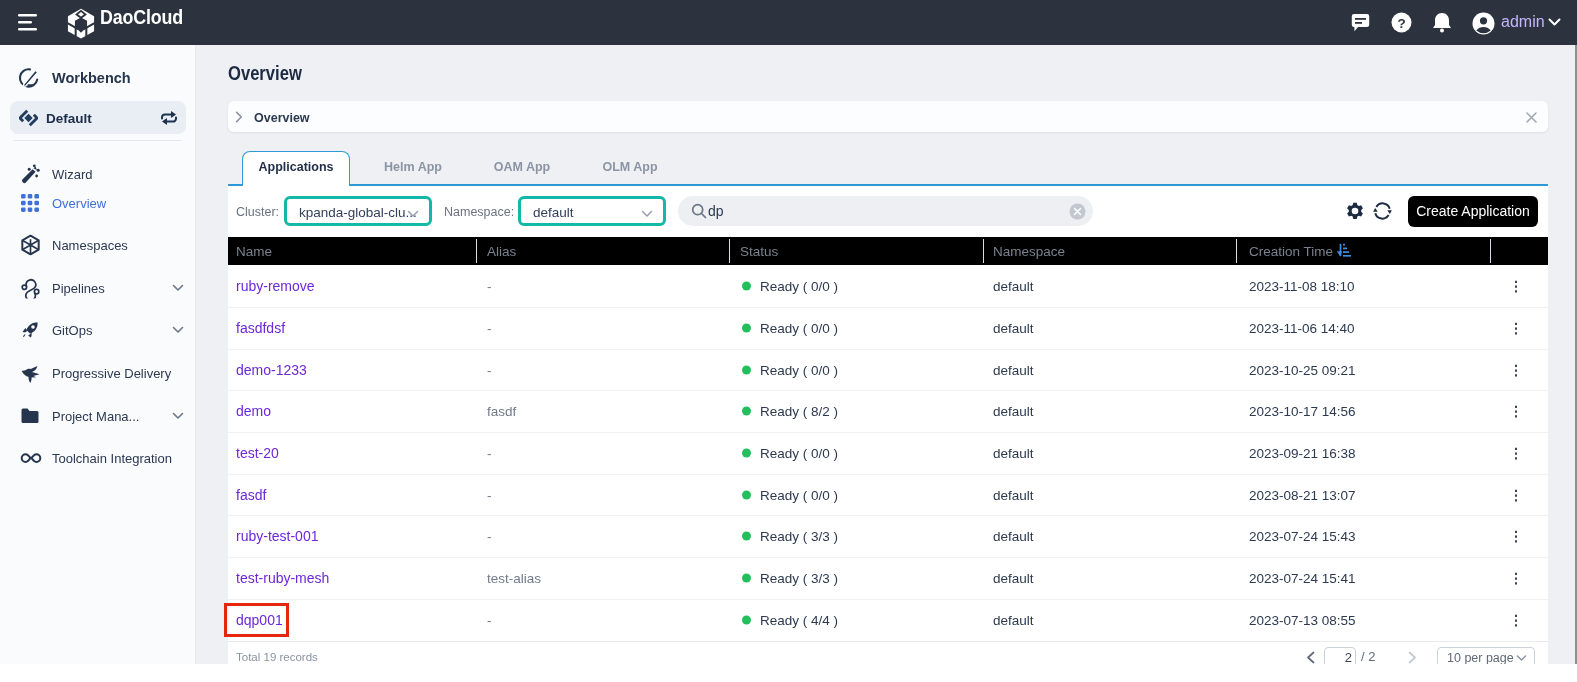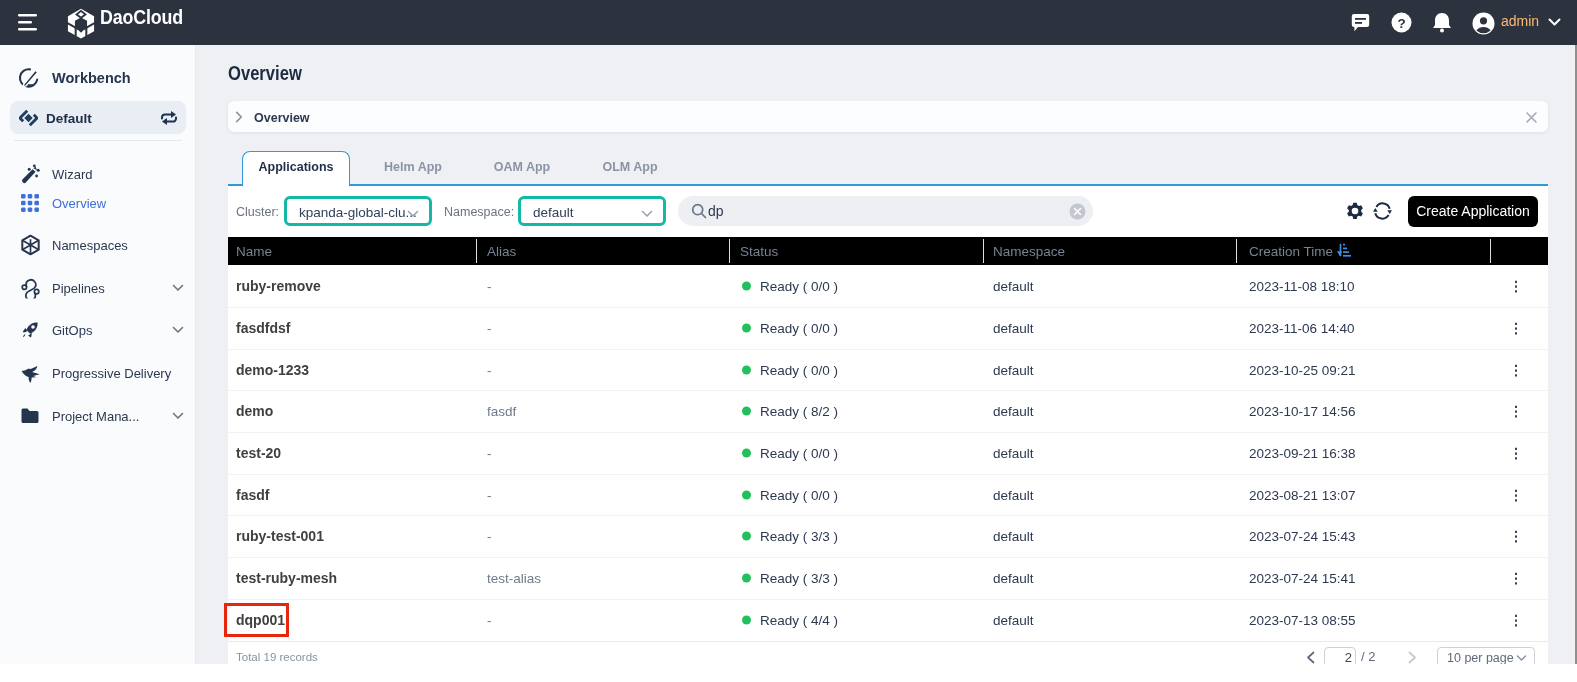--- a/index.html
+++ b/index.html
@@ -41,21 +41,21 @@
 .select .tx { position:absolute; left:12px; top:6px; white-space:nowrap; }
 #search { position:absolute; left:678px; top:196px; width:415px; height:30px; background:#edeff2; border-radius:15px; }
 #btn-create { position:absolute; left:1408px; top:196px; width:130px; height:31px; background:#000000; border-radius:6px; color:#fff; font-size:14px; text-align:center; line-height:31px; }
 
 
 #thead { position:absolute; left:228px; top:237px; width:1320px; height:28px; background:#000000; }
 .th { position:absolute; top:6.5px; font-size:13.5px; color:#79828f; }
 .th-sep { position:absolute; top:2px; width:1px; height:24px; background:#d9dde3; }
 .row { position:absolute; left:228px; width:1320px; height:42px; }
 .cell { position:absolute; top:50%; transform:translateY(-50%); font-size:13.5px; color:#2c3950; white-space:nowrap; }
-.cname { left:8px; font-weight:bold; font-size:14px; color:#404040; }
+.cname { left:8px; font-weight:normal; font-size:14px; color:#6d28d9; }
 .calias { left:259px; color:#707a8a; }
 .cns { left:765px; }
 .cdate { left:1021px; }
 .dot { position:absolute; left:514px; top:50%; transform:translateY(-50%); width:9px; height:9px; border-radius:50%; background:#22c05c; }
 .cstatus { left:532px; }
 .cmenu { left:1281px; font-size:14px; font-weight:bold; color:#3a4456; letter-spacing:0; }
 .rowsep { position:absolute; left:228px; width:1320px; height:1px; background:#f0f2f4; }
 
 
 #tfoot { position:absolute; left:228px; top:641px; width:1320px; height:30px; background:#fff; border-top:1px solid #e8eaed; }
@@ -97,21 +97,21 @@
   </svg>
   <svg class="tb-ic" style="left:1432px;" width="20" height="21" viewBox="0 0 20 21">
     <path d="M10 1 c4.4 0 7 3.4 7 7.5 l0 4.5 2 3 H1 l2-3 0-4.5 C3 4.4 5.6 1 10 1z" fill="#fff"></path>
     <circle cx="10" cy="18.6" r="2" fill="#fff"></circle>
   </svg>
   <svg class="tb-ic" style="left:1472px;" width="23" height="23" viewBox="0 0 23 23">
     <circle cx="11.5" cy="11.5" r="11" fill="#fff"></circle>
     <circle cx="11.5" cy="8.8" r="3.6" fill="#2d333e"></circle>
     <path d="M4.3 18.5 a9 9 0 0 1 14.4 0 a11 11 0 0 1 -14.4 0z" fill="#2d333e"></path>
   </svg>
-  <div class="abs" style="left:1501px;top:13px;font-size:14px;color:#fdba74;">admin</div>
+  <div class="abs" style="left:1501px;top:13px;font-size:16px;color:#c4b5fd;">admin</div>
   <svg class="abs" style="left:1548px;top:18px;" width="13" height="9" viewBox="0 0 13 9">
     <path d="M1.5 1.5 L6.5 6.5 L11.5 1.5" fill="none" stroke="#fff" stroke-width="2" stroke-linecap="round" stroke-linejoin="round"></path>
   </svg>
 </div>
 
 <div id="sidebar">
   <div id="sel-pill"></div>
   <div id="side-div"></div>
 
   <div class="side-item" style="top:12px;">
@@ -213,20 +213,27 @@
   <div class="side-item" style="top:350px;">
     <svg class="ic" viewBox="0 0 20 20">
       <path d="M1.5 4 a1.5 1.5 0 0 1 1.5 -1.5 h4.5 l2 2.5 h7.5 a1.5 1.5 0 0 1 1.5 1.5 v9 a1.5 1.5 0 0 1 -1.5 1.5 h-14 a1.5 1.5 0 0 1 -1.5 -1.5z" fill="#26354e"></path>
     </svg>
     <div class="lbl">Project Mana...</div>
     <svg class="chev" width="12" height="8" viewBox="0 0 12 8">
           <path d="M1.5 1.5 L6 6 L10.5 1.5" fill="none" stroke="#6b7687" stroke-width="1.6" stroke-linecap="round" stroke-linejoin="round"></path>
         </svg>
   </div>
 
+  <div class="side-item" style="top:392px;">
+    <svg class="ic" viewBox="0 0 22 14" style="width:22px;height:14px;">
+      <path d="M6 1.5 c2 0 3.5 1.5 5 3.5 c1.5 2 3 3.5 5 3.5" fill="none"></path>
+      <path d="M5.6 12 a4.9 4.9 0 1 1 0 -9.8 c2.3 0 3.9 1.8 5.4 3.9 c1.5 -2.1 3.1 -3.9 5.4 -3.9 a4.9 4.9 0 1 1 0 9.8 c-2.3 0 -3.9 -1.8 -5.4 -3.9 c-1.5 2.1 -3.1 3.9 -5.4 3.9z M5.6 4.2 a2.9 2.9 0 1 0 0 5.8 c1.4 0 2.5 -1.4 3.6 -2.9 c-1.1 -1.5 -2.2 -2.9 -3.6 -2.9z M16.4 4.2 c-1.4 0 -2.5 1.4 -3.6 2.9 c1.1 1.5 2.2 2.9 3.6 2.9 a2.9 2.9 0 1 0 0 -5.8z" fill="#26354e"></path>
+    </svg>
+    <div class="lbl">Toolchain Integration</div>
+  </div>
 </div>
 
 <div id="title">Overview</div>
 
 <div id="crumbbar">
   <svg class="abs" style="left:7px;top:10px;" width="8" height="12" viewBox="0 0 8 13">
     <path d="M1.5 1.5 L6.5 6.5 L1.5 11.5" fill="none" stroke="#8b94a4" stroke-width="1.8" stroke-linecap="round" stroke-linejoin="round"></path>
   </svg>
   <div class="txt">Overview</div>
   <svg class="abs" style="left:1297px;top:10px;" width="13" height="13" viewBox="0 0 13 13">

